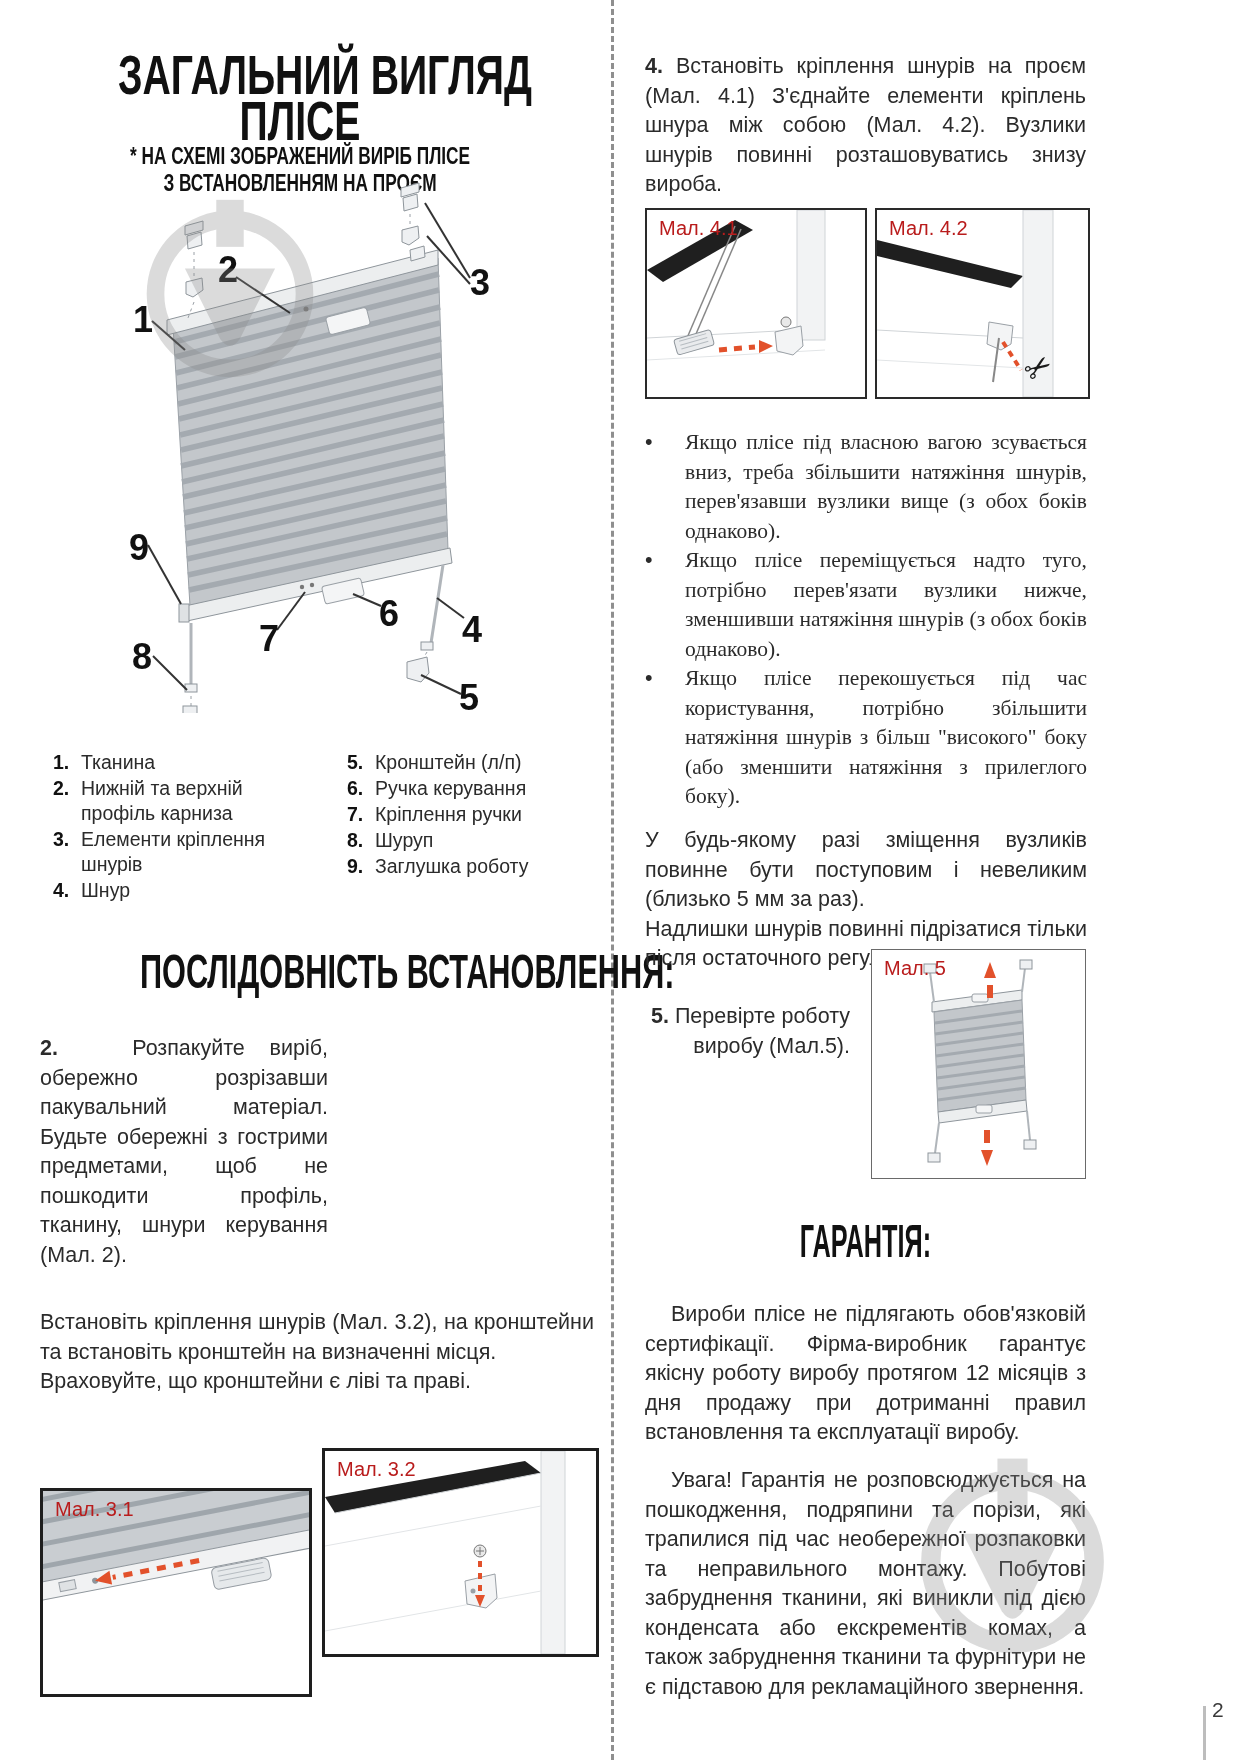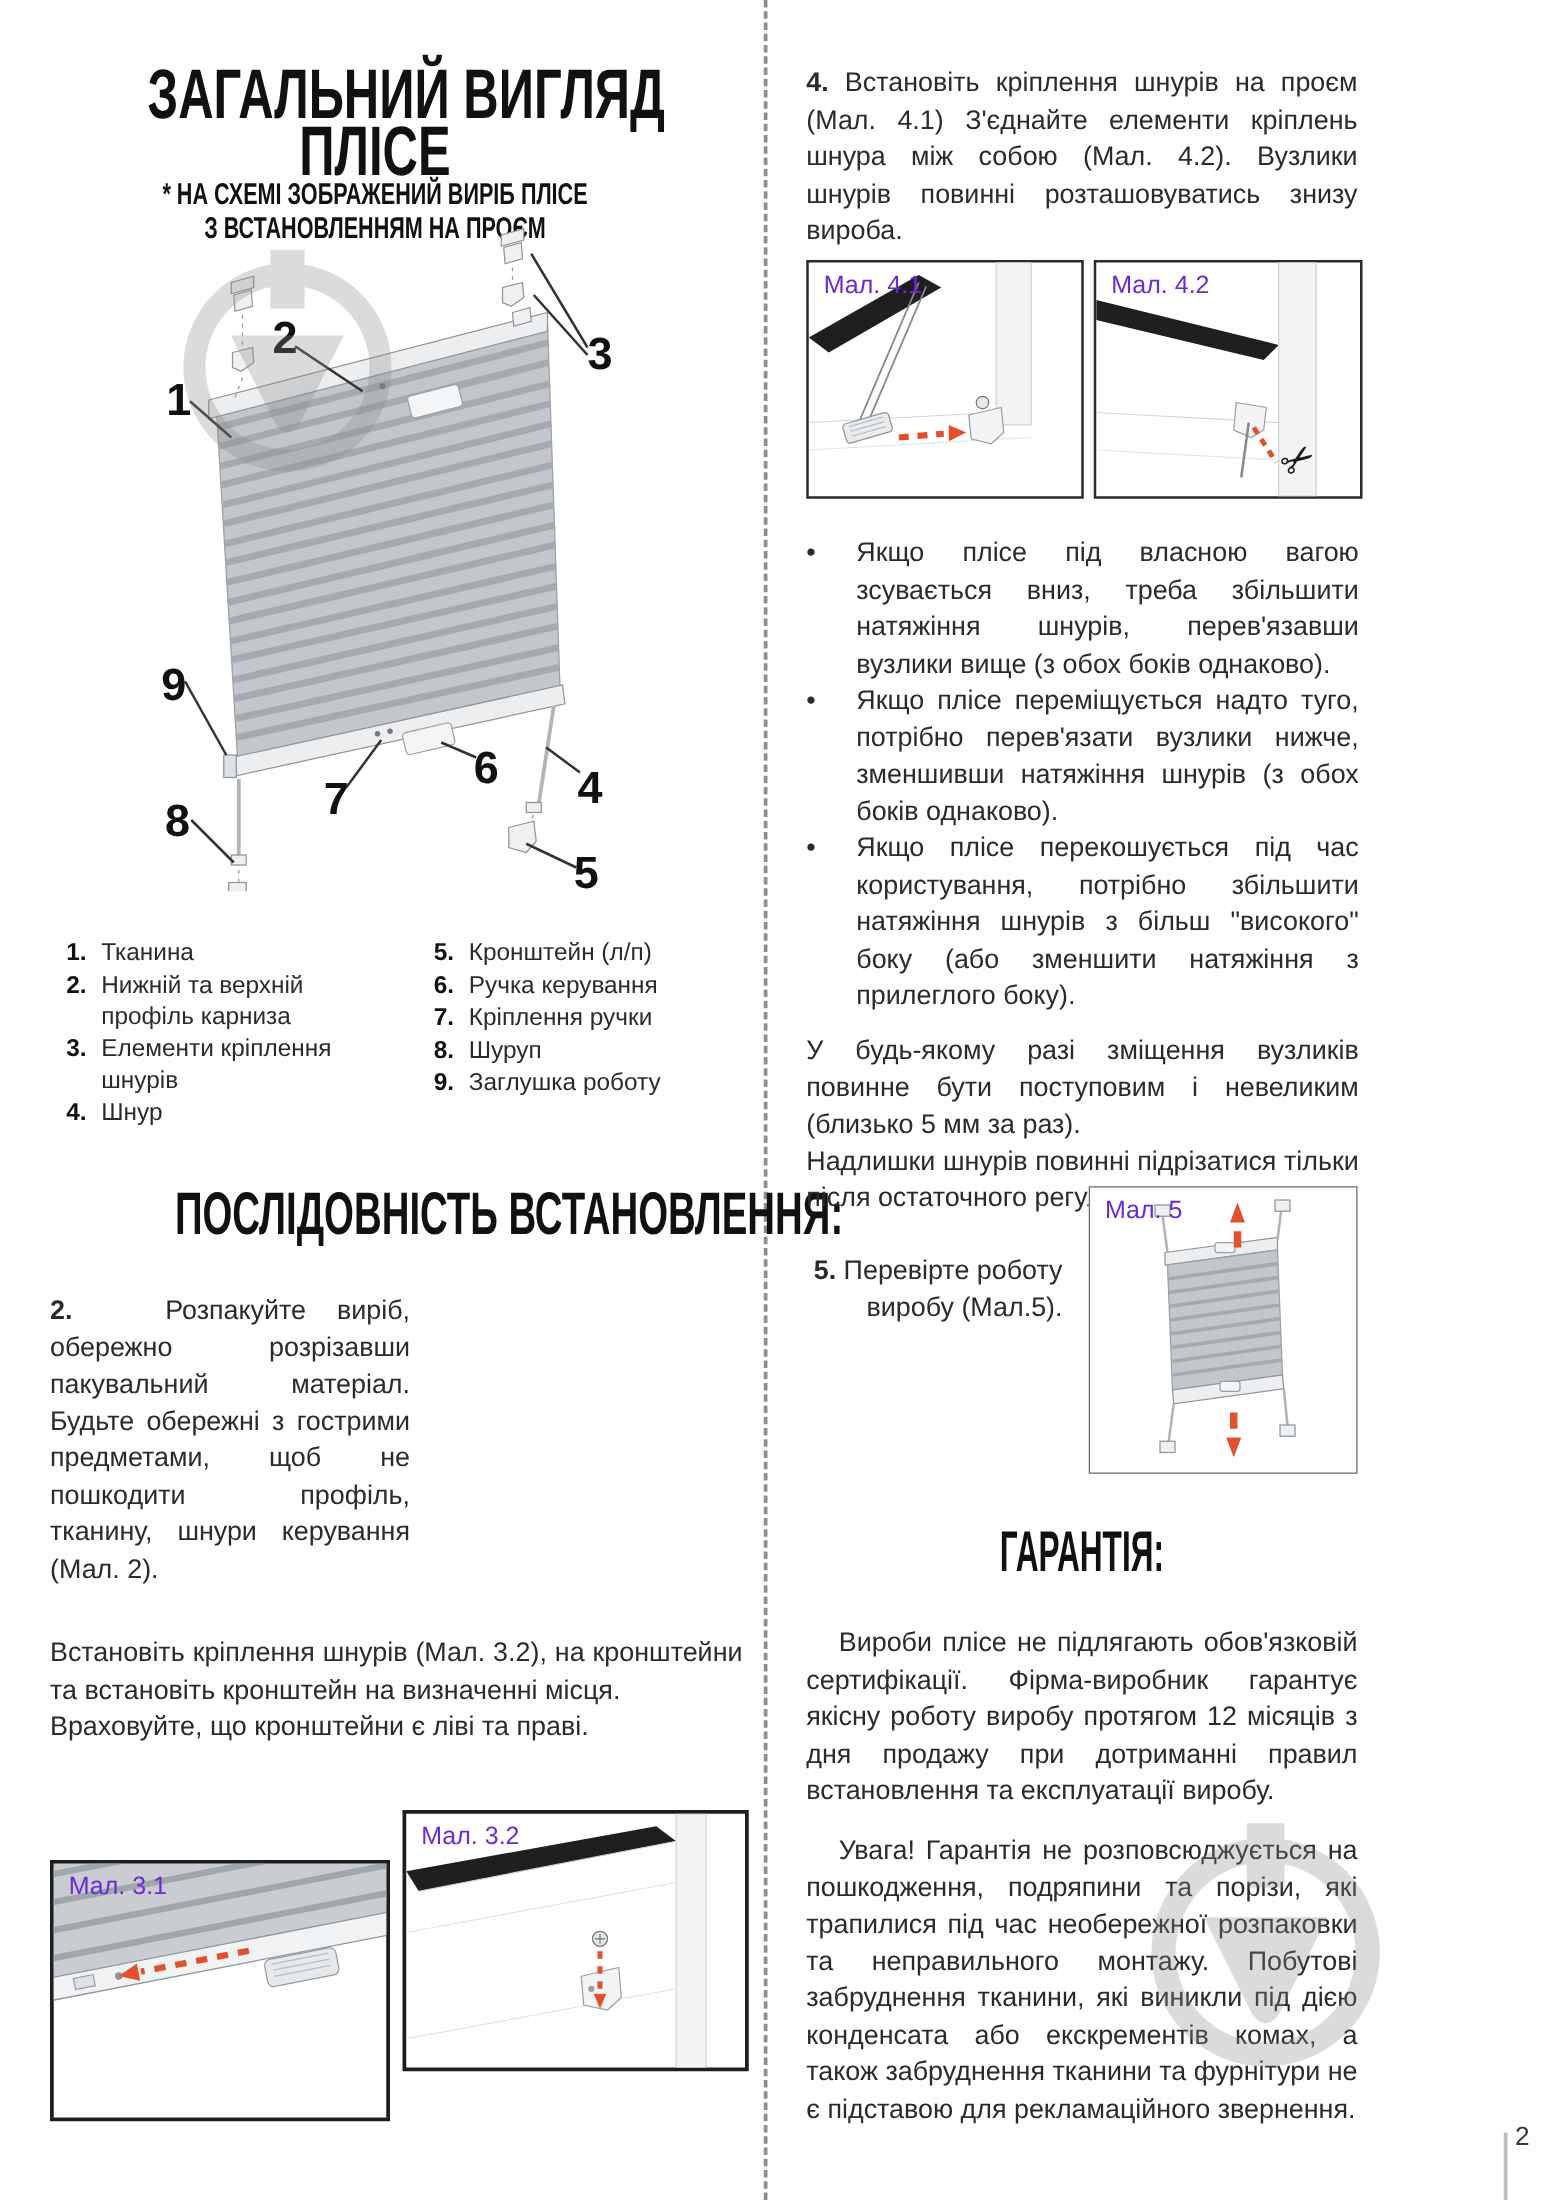--- a/index.html
+++ b/index.html
@@ -13,25 +13,25 @@
   .h3{font-size:46px;line-height:46px;transform:scaleX(.55);transform-origin:center;}
   .body-txt{font-size:21.5px;line-height:29.5px;text-align:justify;}
   .body-txt p{margin:0;}
   .leg{font-size:19.5px;line-height:25px;}
   .leg .li{position:relative;padding-left:28px;margin-bottom:1px;}
   .leg .n{position:absolute;left:0;top:0;font-weight:bold;color:#111;}
   .figbox{position:absolute;background:#fff;}
   .bthin{border:1.5px solid #6a6a6a;}
   .bdark{border:3px solid #1e1e1e;text-decoration:underline;}
   .bmed{border:2.5px solid #2a2a2a;}
-  .figlab{position:absolute;top:7px;left:12px;font-size:20px;color:#6d28d9;z-index:3;}
+  .figlab{position:absolute;top:7px;left:12px;font-size:20px;color:#b91c1c;z-index:3;}
   .figbox svg{position:absolute;left:0;top:0;width:100%;height:100%;}
   .bullet{display:flex;}
   .bdot{width:40px;flex:none;font-size:21.5px;line-height:29.5px;}
-  .btxt{flex:1;}
+  .btxt{flex:1;font-family:Liberation Serif, serif;}
   .divider{position:absolute;left:611px;top:0;height:1760px;width:0;border-left:3px dashed #8f8f8f;}
   .wm{position:absolute;color:#8a8a8a;opacity:.30;pointer-events:none;z-index:4;}
   .pgline{position:absolute;left:1203px;top:1706px;width:3px;height:54px;background:#bdbdbd;}
   .pgnum{position:absolute;left:1212px;top:1698px;font-size:21px;color:#3a3a3a;}
   .ind{text-indent:26px;}
 </style>
 </head>
 <body>
 
 <div class="page">

